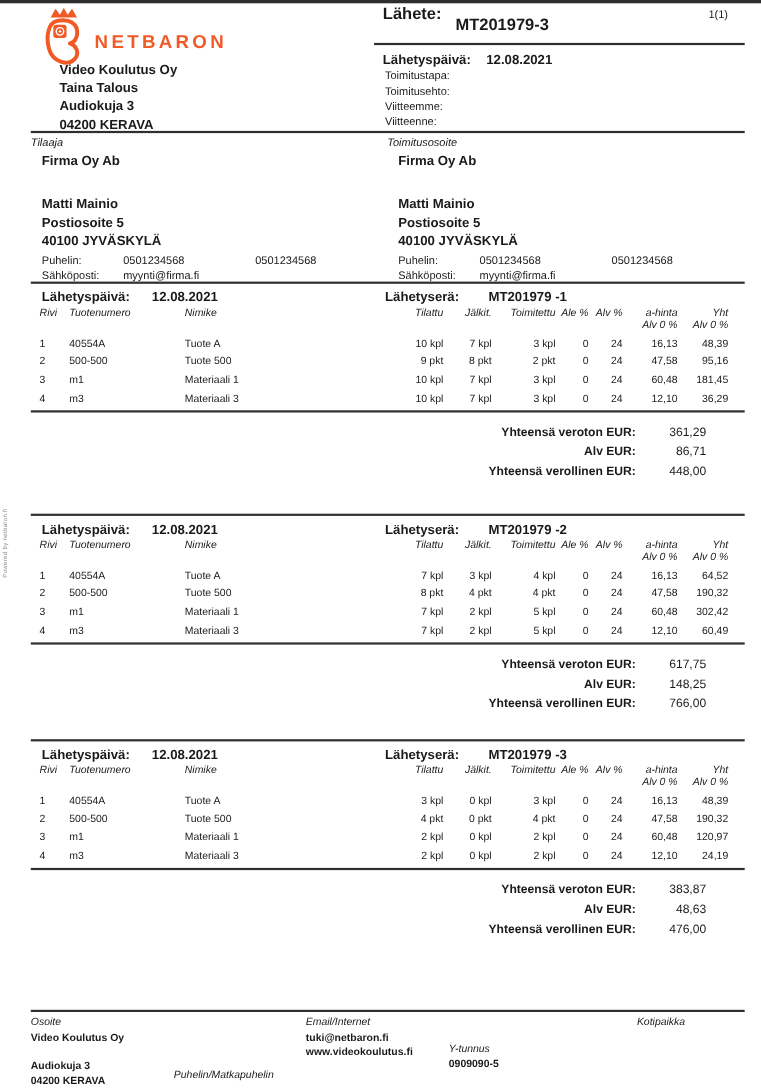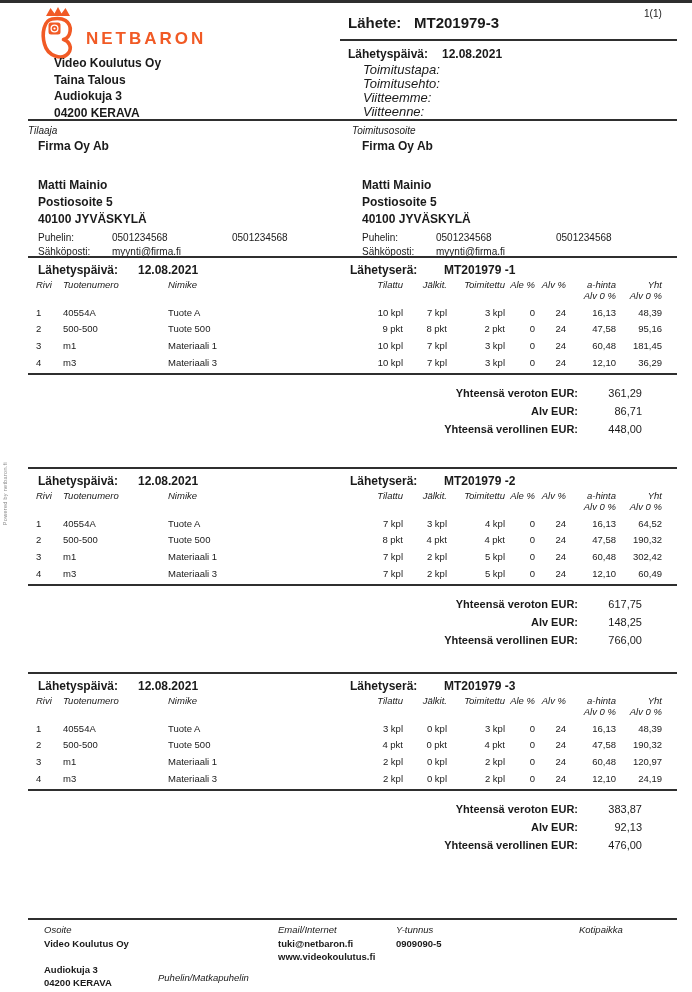--- a/index.html
+++ b/index.html
@@ -12,27 +12,27 @@
 
   
   .logo-icon { position:absolute; left:36px; top:6px; }
   .brand { position:absolute; left:86px; top:29px; font-size:17px; font-weight:800;
            letter-spacing:3px; color:#f15a25; }
 
   
   .sender { position:absolute; left:54px; top:55px; font-weight:bold; font-size:12px; line-height:16.5px; }
 
   
-  .doc-title-label { position:absolute; left:348px; top:14px; font-size:15px; font-weight:bold; }
+  .doc-title-label { position:absolute; left:348px; top:4px; font-size:15px; font-weight:bold; }
   .doc-title-value { position:absolute; left:414px; top:14px; font-size:15px; font-weight:bold; }
   .page-number { position:absolute; left:644px; top:8px; font-size:10px; }
   .title-rule { position:absolute; left:340px; top:39px; width:337px; height:2px; background:#2f2f2f; }
   .doc-date-label { position:absolute; left:348px; top:47px; font-size:12px; font-weight:bold; }
   .doc-date-value { position:absolute; left:442px; top:47px; font-size:12px; font-weight:bold; }
-  .doc-fields { position:absolute; left:350px; top:63px; font-size:13px; font-style:italic; line-height:14px;margin-left:13px; }
+  .doc-fields { position:absolute; left:350px; top:63px; font-size:10px; line-height:14px; }
 
   .full-rule { position:absolute; left:28px; width:649px; height:2px; background:#2f2f2f; }
   .rule-y119 { top:119px; }
   .rule-y918 { top:918px; }
 
   
   .party { position:absolute; top:119px; width:320px; height:130px; }
   .party.left { left:28px; } .party.right { left:352px; }
   .p-heading { position:absolute; left:0; top:6px; font-size:10px; font-style:italic; }
   .p-company { position:absolute; left:10px; top:20px; font-size:12px; font-weight:bold; }
@@ -62,21 +62,21 @@
   .trow { height:16.6px; align-items:center; font-size:9.5px; }
   .bottom-rule { width:649px; height:2px; background:#2f2f2f; margin-top:3px; }
   .totals { margin-top:9px; }
   .total-row { width:614px; height:18px; display:flex; justify-content:flex-end; align-items:center; }
   .total-label { font-size:11px; font-weight:bold; text-align:right; }
   .total-value { width:64px; font-size:11px; text-align:right; }
 
   
   .footer-columns { position:absolute; left:28px; top:924px; width:649px; height:64px; }
   .fcol { position:absolute; top:0; }
-  .fcol-0 { left:0;margin-left:16px; } .fcol-1 { left:130px;margin-top:48px; } .fcol-2 { left:250px; } .fcol-3 { left:368px; } .fcol-4 { left:535px;margin-left:16px; }
+  .fcol-0 { left:0; } .fcol-1 { left:130px;margin-top:48px; } .fcol-2 { left:250px; } .fcol-3 { left:380px;margin-top:24px; } .fcol-4 { left:535px;margin-left:16px; }
   .flabel { font-size:9.5px; font-style:italic; margin-bottom:2px; }
   .fline { font-size:9.5px; font-weight:bold; line-height:13px; min-height:13px; white-space:nowrap; }
 
   .watermark { position:absolute; left:2px; top:462px; writing-mode:vertical-rl;
                transform:rotate(180deg); font-size:5.5px; color:#8a8a8a; letter-spacing:0.3px; }
 </style>
 </head>
 <body>
 
 <div class="page">
@@ -406,21 +406,21 @@
           </div>
         </div>
     <div class="bottom-rule"></div>
     <div class="totals">
           <div class="total-row">
             <span class="total-label">Yhteensä veroton EUR:</span>
             <span class="total-value">383,87</span>
           </div>
           <div class="total-row">
             <span class="total-label">Alv EUR:</span>
-            <span class="total-value">92,13</span>
+            <span class="total-value">48,63</span>
           </div>
           <div class="total-row">
             <span class="total-label">Yhteensä verollinen EUR:</span>
             <span class="total-value">476,00</span>
           </div>
         </div>
   </section>
 </div>
 
   <div class="full-rule rule-y918"></div>

